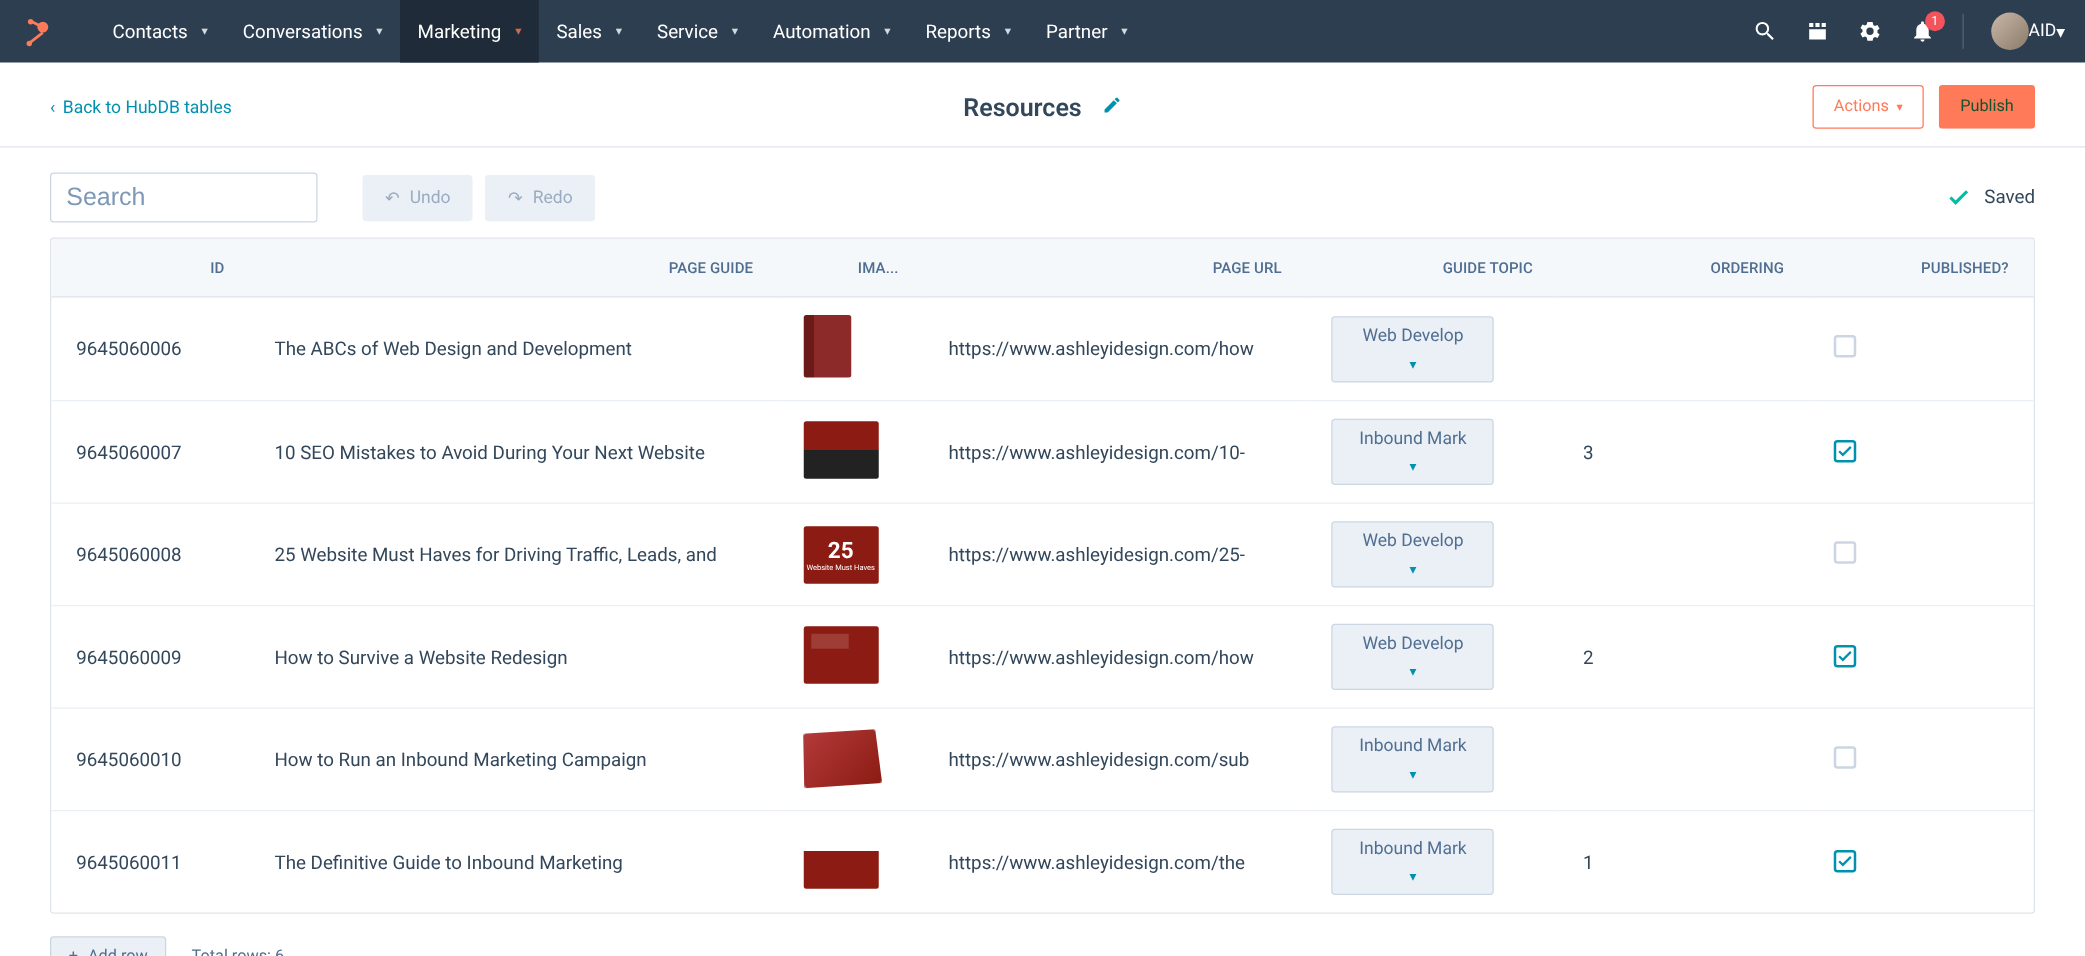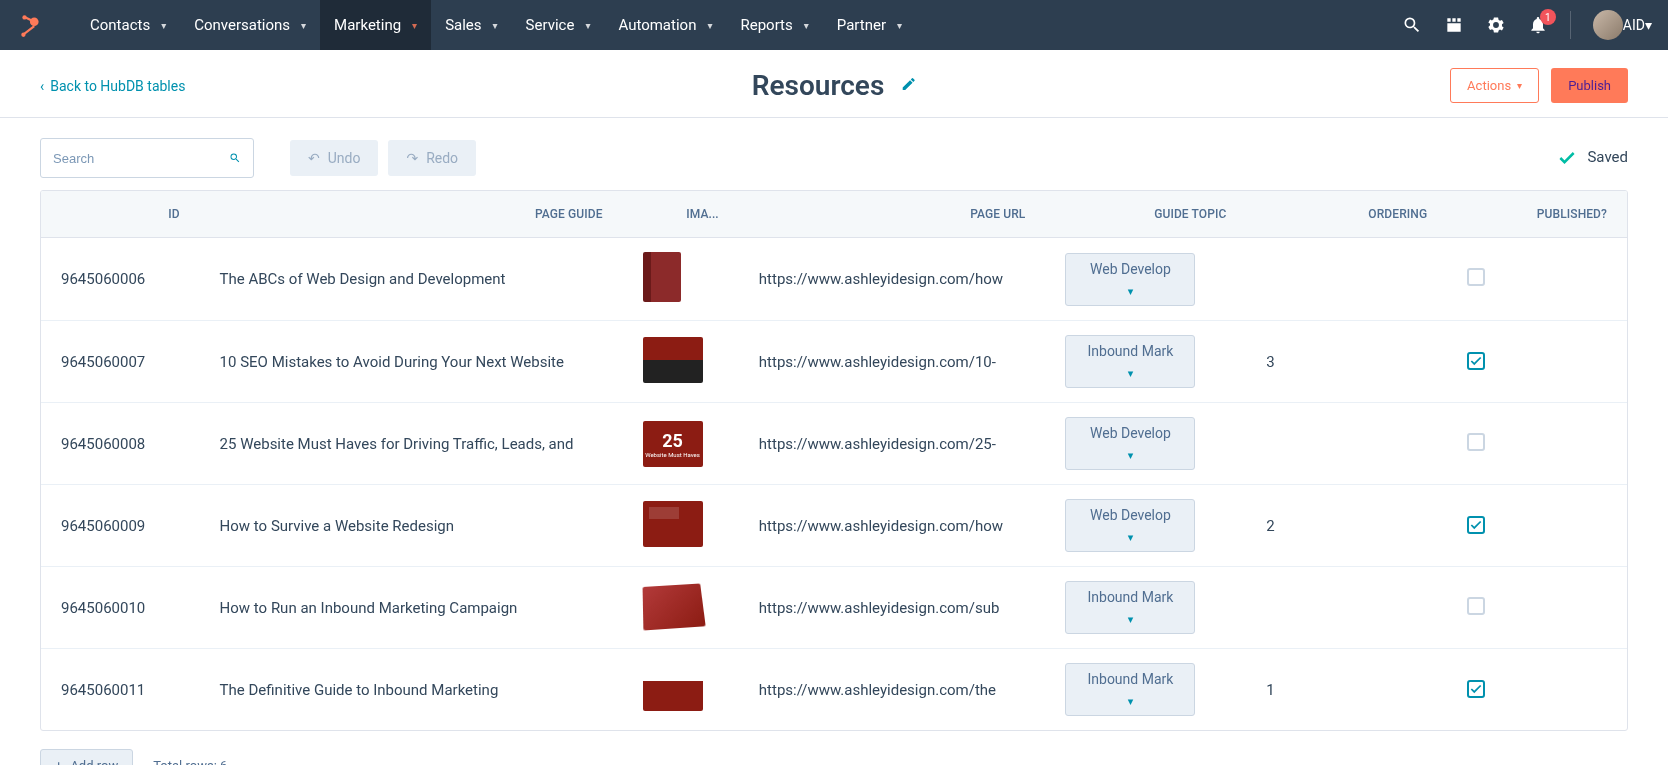--- a/index.html
+++ b/index.html
@@ -18,31 +18,31 @@
   .nav-icon svg { fill: #fff; }
   .divider-v { width:1px; height:28px; background: rgba(255,255,255,.2); }
   .avatar { width:30px; height:30px; border-radius:50%; background: linear-gradient(135deg,#c9b8a8,#8a7a6a); }
   .account { display:flex; align-items:center; gap:0; cursor:pointer; }
   .badge { position:absolute; top:-6px; right:-8px; background:#f2545b; color:#fff; border-radius:50%; width:16px; height:16px; font-size:10px; display:flex; align-items:center; justify-content:center; }
   
   
   .header { display:flex; align-items:center; padding: 18px 40px 14px 40px; border-bottom:1px solid #dfe3eb; position:relative; }
   .back-link { color:#0091ae; font-size:14px; cursor:pointer; display:flex; align-items:center; gap:6px;}
   .title-wrap { position:absolute; left:50%; transform:translateX(-50%); display:flex; align-items:center; gap:16px;}
-  .title { font-size:28px; font-weight:600; color:#33475b; }
+  .title { font-size:20px; font-weight:600; color:#33475b; }
   .edit-icon { color:#0091ae; cursor:pointer; }
   .header-actions { margin-left:auto; display:flex; gap:12px; }
   .btn { border-radius:3px; font-size:13px; padding:9px 16px; cursor:pointer; display:flex; align-items:center; gap:6px; border:1px solid transparent;}
   .btn-outline { background:#fff; border:1px solid #ff7a59; color:#ff7a59; }
-  .btn-primary { background:#ff7a59; color:#4c1d95; }
+  .btn-primary { background:#ff7a59; color:#14532d; }
   
   
   .toolbar { display:flex; align-items:center; padding: 20px 40px 12px 40px; }
   .search-box { width:214px; height:40px; border:1px solid #cbd6e2; border-radius:3px; display:flex; align-items:center; padding:0 12px; }
-  .search-box input { border:none; outline:none; flex:1; font-size:13px; color:#33475b; background:transparent; }
+  .search-box input { border:none; outline:none; flex:1; font-size:20px; color:#33475b; background:transparent; }
   .search-box input::placeholder{ color:#7c98b6; }
   .search-box svg { fill:#0091ae; }
   .undo-redo { display:flex; gap:10px; margin-left:36px; }
   .ur-btn { background:#eaf0f6; color:#99acc2; border-radius:3px; padding:10px 18px; font-size:14px; display:flex; align-items:center; gap:8px; cursor:default;}
   .saved { margin-left:auto; display:flex; align-items:flex-start; gap:10px; color:#33475b; font-size:15px;}
   .saved svg { stroke:#00bda5; }
   
   
   .table-wrap { margin: 0 40px; border:1px solid #dfe3eb; border-radius:3px; overflow:hidden;}
   table { width:100%; border-collapse:collapse; table-layout:fixed; }

